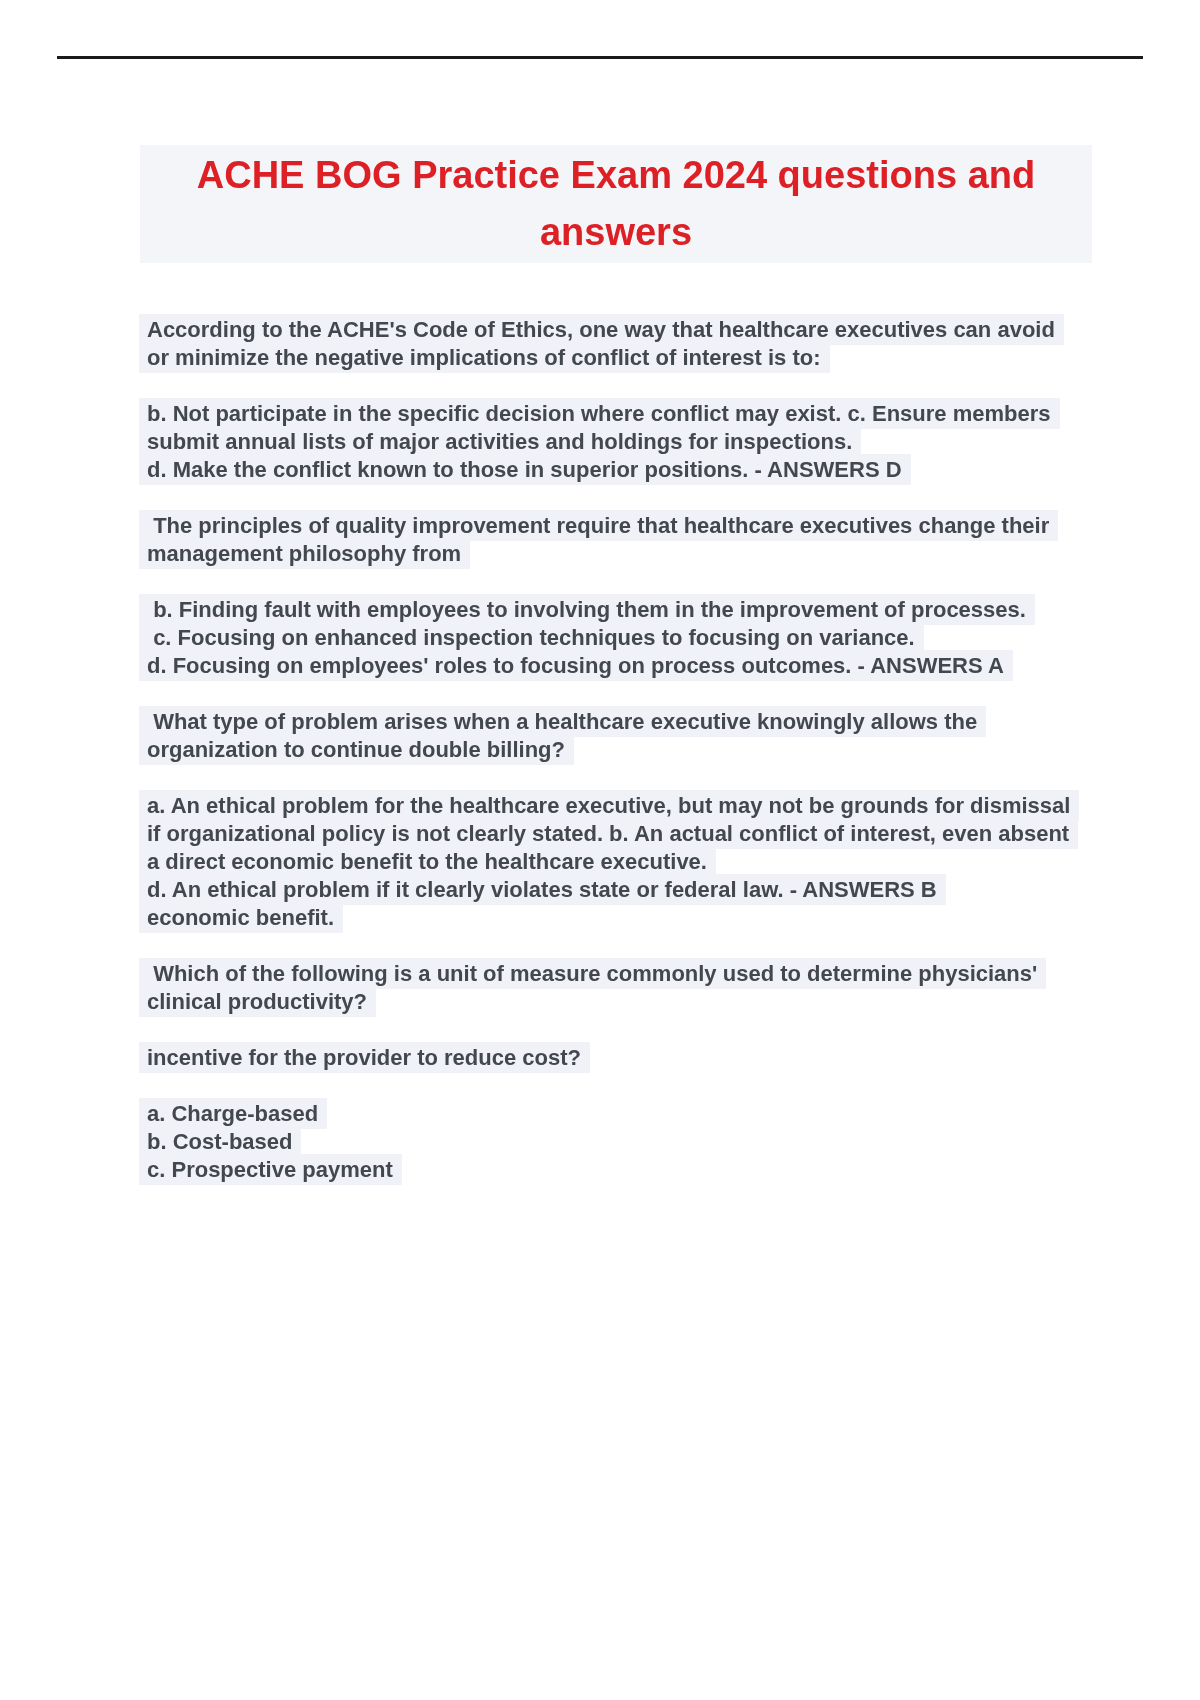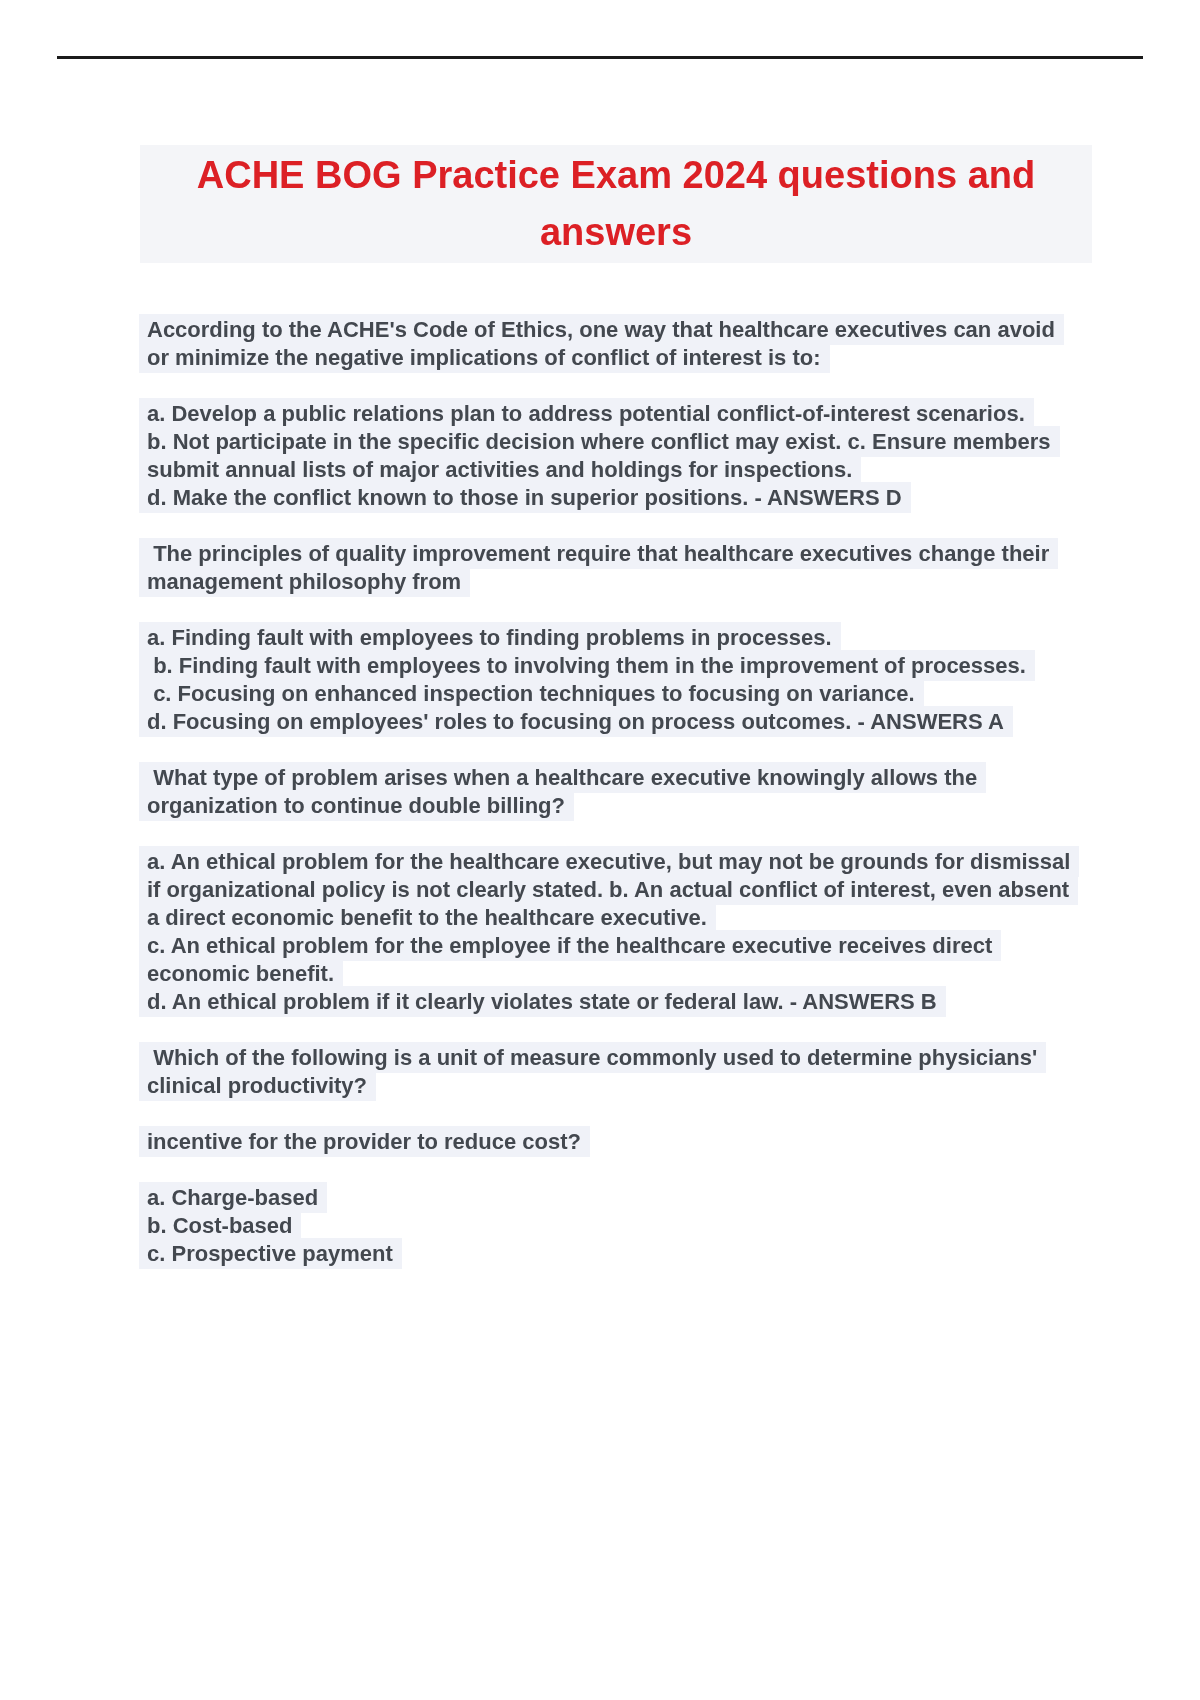--- a/index.html
+++ b/index.html
@@ -69,46 +69,43 @@
     <div class="title-line">ACHE BOG Practice Exam 2024 questions and</div>
     <div class="title-line">answers</div>
   </div>
 
   <div class="content">
       <div class="block">
         <div class="line"><span class="hl">According to the ACHE's Code of Ethics, one way that healthcare executives can avoid</span></div>
         <div class="line"><span class="hl">or minimize the negative implications of conflict of interest is to:</span></div>
       </div>
       <div class="block">
-        <div class="line"><span class="hl">a. Develop a public relations plan to address potential conflict-of-interest scenarios.</span></div>
         <div class="line"><span class="hl">b. Not participate in the specific decision where conflict may exist. c. Ensure members</span></div>
         <div class="line"><span class="hl">submit annual lists of major activities and holdings for inspections.</span></div>
         <div class="line"><span class="hl">d. Make the conflict known to those in superior positions. - ANSWERS D</span></div>
       </div>
       <div class="block">
         <div class="line"><span class="hl"> The principles of quality improvement require that healthcare executives change their</span></div>
         <div class="line"><span class="hl">management philosophy from</span></div>
       </div>
       <div class="block">
-        <div class="line"><span class="hl">a. Finding fault with employees to finding problems in processes.</span></div>
         <div class="line"><span class="hl"> b. Finding fault with employees to involving them in the improvement of processes.</span></div>
         <div class="line"><span class="hl"> c. Focusing on enhanced inspection techniques to focusing on variance.</span></div>
         <div class="line"><span class="hl">d. Focusing on employees' roles to focusing on process outcomes. - ANSWERS A</span></div>
       </div>
       <div class="block">
         <div class="line"><span class="hl"> What type of problem arises when a healthcare executive knowingly allows the</span></div>
         <div class="line"><span class="hl">organization to continue double billing?</span></div>
       </div>
       <div class="block">
         <div class="line"><span class="hl">a. An ethical problem for the healthcare executive, but may not be grounds for dismissal</span></div>
         <div class="line"><span class="hl">if organizational policy is not clearly stated. b. An actual conflict of interest, even absent</span></div>
         <div class="line"><span class="hl">a direct economic benefit to the healthcare executive.</span></div>
-        <div class="line"><span class="hl">c. An ethical problem for the employee if the healthcare executive receives direct</span></div>
+        <div class="line"><span class="hl">d. An ethical problem if it clearly violates state or federal law. - ANSWERS B</span></div>
         <div class="line"><span class="hl">economic benefit.</span></div>
-        <div class="line"><span class="hl">d. An ethical problem if it clearly violates state or federal law. - ANSWERS B</span></div>
       </div>
       <div class="block">
         <div class="line"><span class="hl"> Which of the following is a unit of measure commonly used to determine physicians'</span></div>
         <div class="line"><span class="hl">clinical productivity?</span></div>
       </div>
       <div class="block">
         <div class="line"><span class="hl">incentive for the provider to reduce cost?</span></div>
       </div>
       <div class="block">
         <div class="line"><span class="hl">a. Charge-based</span></div>

